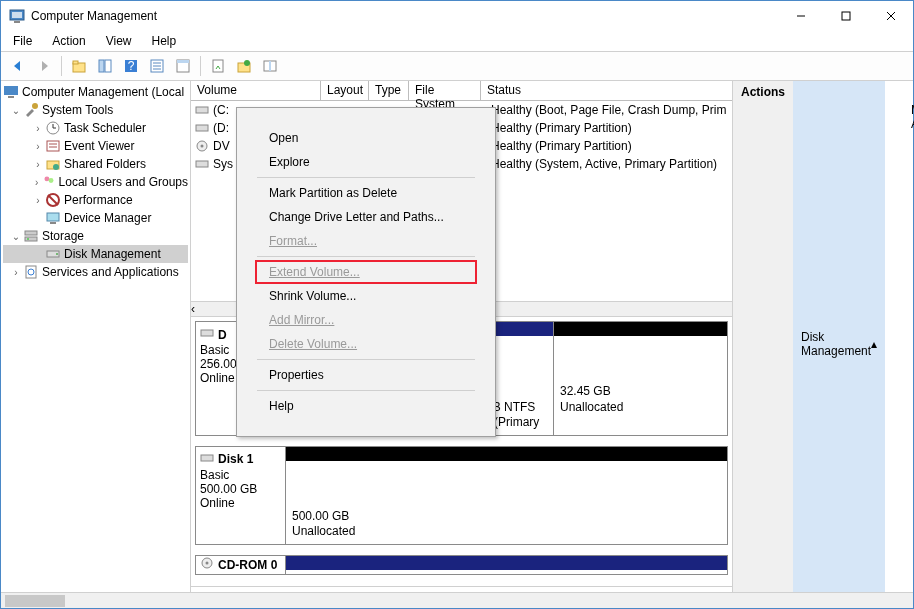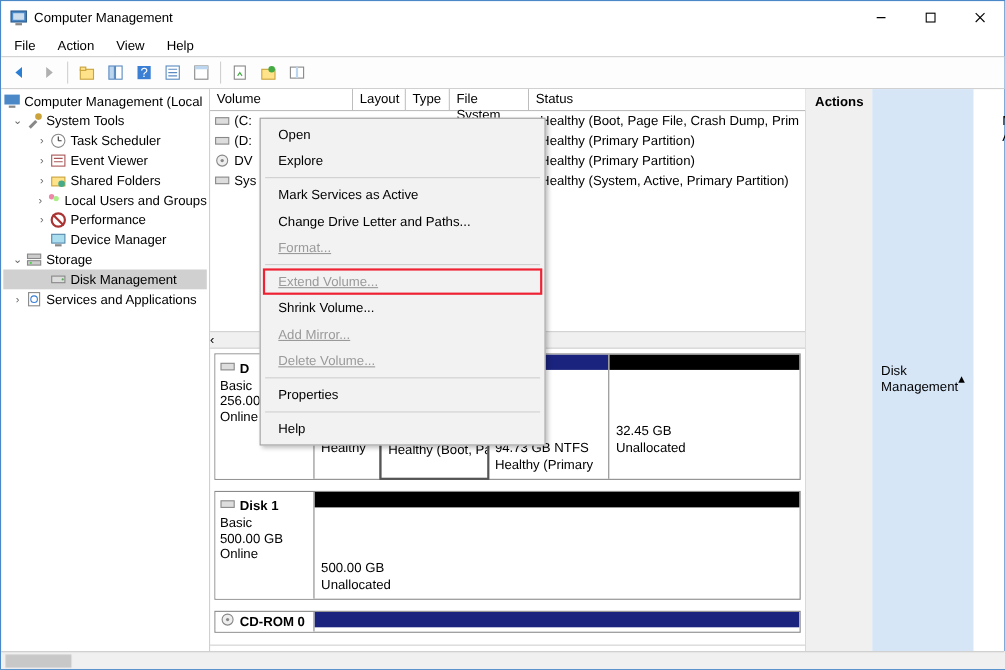--- a/index.html
+++ b/index.html
@@ -40,21 +40,21 @@
 .part .ptext { padding: 4px 6px; line-height: 1.3; white-space: nowrap; }
 .bar.primary { background: #1a237e; }
 .bar.unalloc { background: #000; }
 .bar.hatch { background: repeating-linear-gradient(45deg,#aaa,#aaa 3px,#fff 3px,#fff 6px); }
 .legend { height: 22px; border-top: 1px solid #d0d0d0; display: flex; align-items: center; padding: 0 6px; gap: 6px; }
 .legend .sw { width: 12px; height: 12px; }
 .actions { width: 180px; display: flex; }
 .actions-hdr { background: #f0f0f0; border-bottom: 1px solid #d0d0d0; padding: 4px 8px; font-weight: bold; }
 .actions-sec { background: #d6e6f7; padding: 4px 8px; display: flex; justify-content: space-between; align-items: center; border-bottom: 1px solid #c4d8ec; }
 .actions-item { padding: 22px 8px 6px 26px; display: flex; justify-content: space-between; }
-.ctx-menu { position: absolute; left: 235px; top: 106px; width: 260px; background: #f2f2f2; border: 1px solid #a0a0a0; box-shadow: 2px 2px 4px rgba(0,0,0,.25); padding: 2px; z-index: 10; }
+.ctx-menu { position: absolute; left: 235px; top: 106px; width: 260px; background: #f2f2f2; border: 1px solid #a0a0a0; box-shadow: 2px 2px 4px rgba(0,0,0,.25); padding: 18px; z-index: 10; }
 .ctx-item { padding: 5px 14px; }
 .ctx-item.disabled { color: #9a9a9a; text-decoration: underline; }
 .ctx-item.highlight { outline: 2px solid #e23; outline-offset: -2px; }
 .ctx-sep { height: 1px; background: #cfcfcf; margin: 3px 2px; }
 .hscroll { height: 16px; background: #f0f0f0; border-top: 1px solid #d0d0d0; display:flex; align-items:center;}
 .hscroll .thumb{ width:60px; height:12px; background:#c8c8c8; margin-left:4px;}
 </style>
 </head>
 <body>
 
@@ -395,21 +395,21 @@
           <span>More Actions</span>
           <span>▸</span>
         </div>
     </div>
   </div>
 
   <div class="ctx-menu">
     <div class="ctx-item">Open</div>
     <div class="ctx-item">Explore</div>
     <div class="ctx-sep"></div>
-    <div class="ctx-item">Mark Services as Active</div>
+    <div class="ctx-item">Mark Partition as Delete</div>
     <div class="ctx-item">Change Drive Letter and Paths...</div>
     <div class="ctx-item disabled">Format...</div>
     <div class="ctx-sep"></div>
     <div class="ctx-item disabled highlight">Extend Volume...</div>
     <div class="ctx-item">Shrink Volume...</div>
     <div class="ctx-item disabled">Add Mirror...</div>
     <div class="ctx-item disabled">Delete Volume...</div>
     <div class="ctx-sep"></div>
     <div class="ctx-item">Properties</div>
     <div class="ctx-sep"></div>

